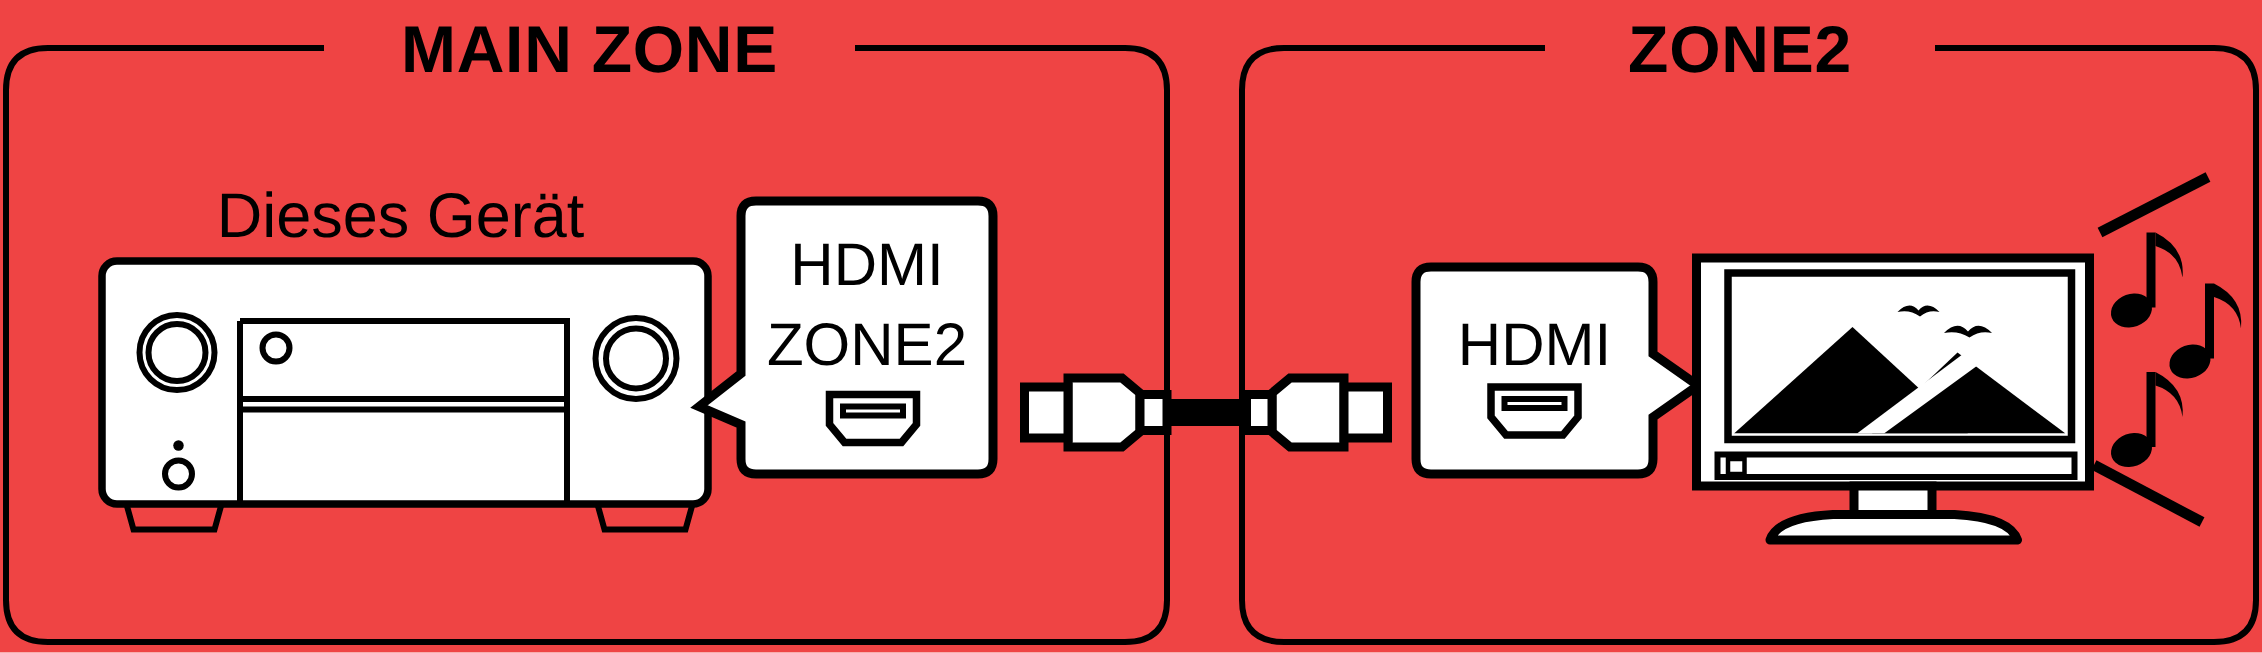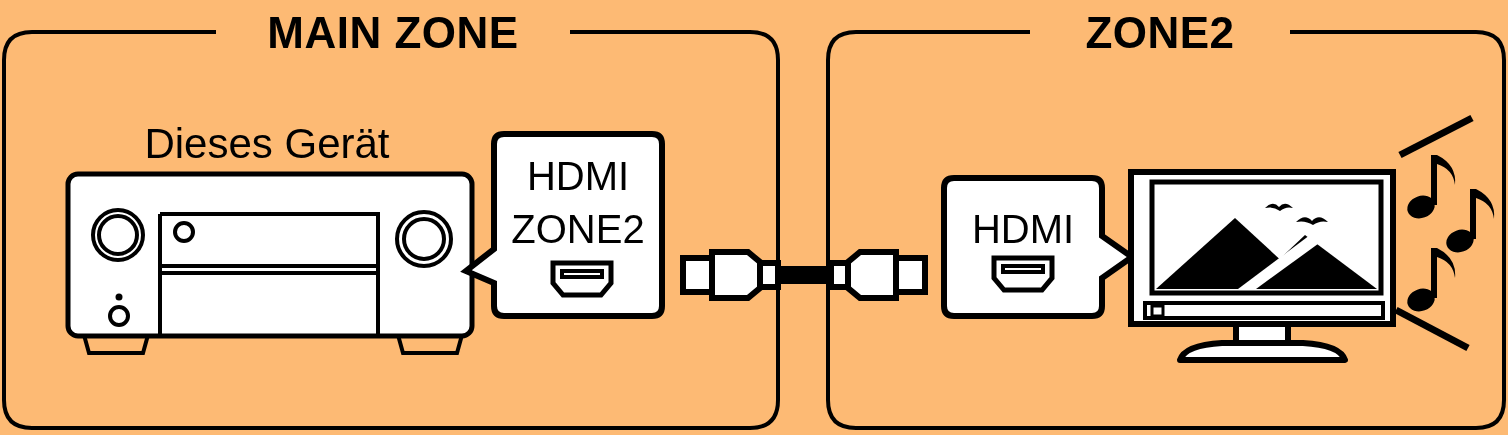--- a/index.html
+++ b/index.html
@@ -8,21 +8,21 @@
     background: #ffffff;
   }
   body {
     font-family: "Liberation Sans", sans-serif;
     color: #000000;
   }
   #diagram-root {
     position: relative;
     width: 1508px;
     height: 435px;
-    background: #fdba74;
+    background: #ef4444;
     overflow: hidden;
   }
   #diagram-svg {
     position: absolute;
     left: 0;
     top: 0;
     width: 1508px;
     height: 435px;
     display: block;
   }

